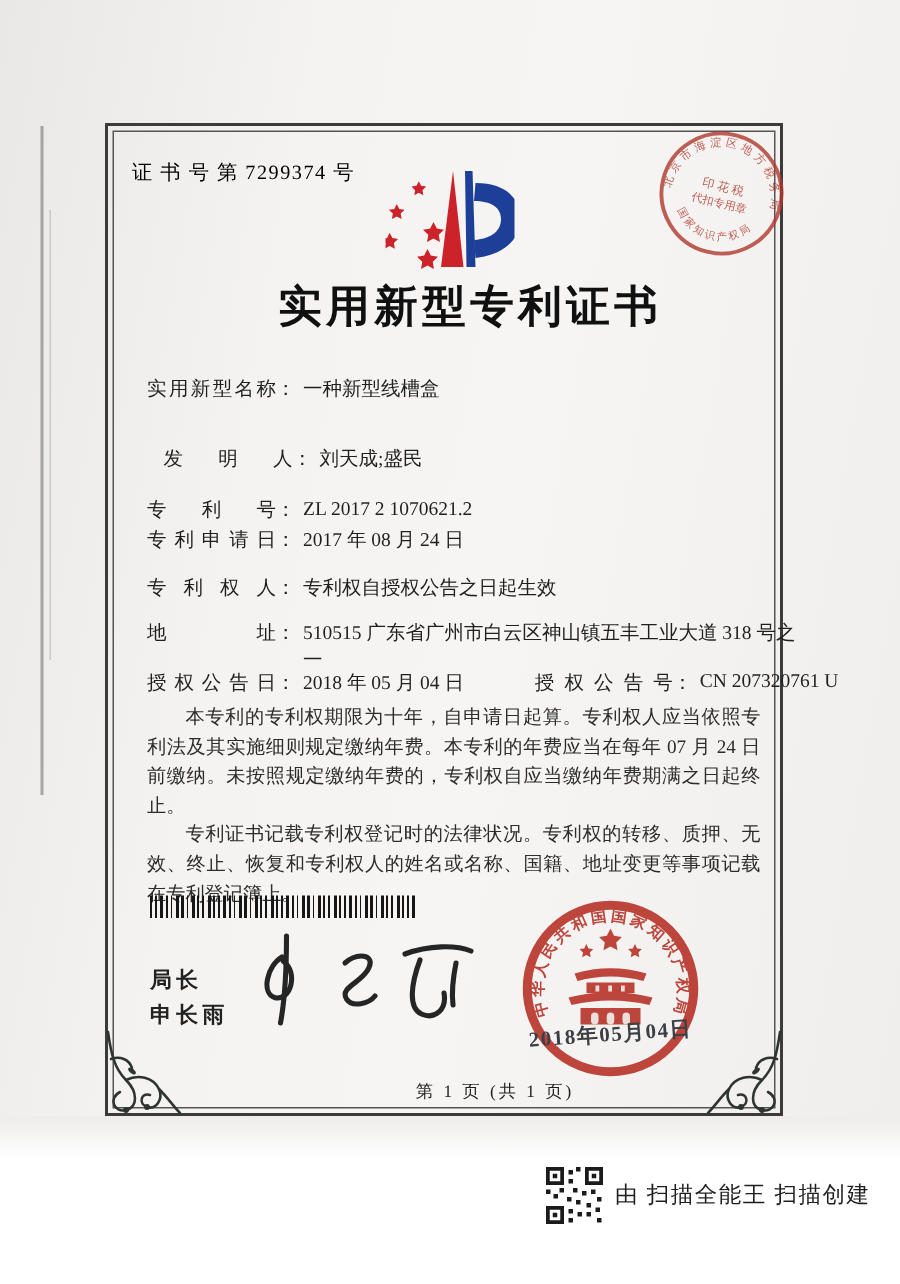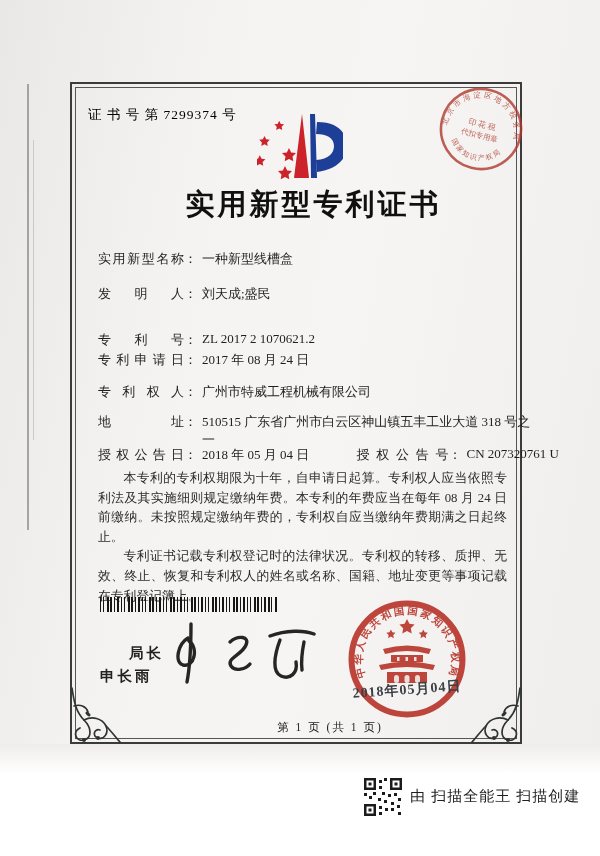--- a/index.html
+++ b/index.html
@@ -101,48 +101,48 @@
     <text x="44" y="42" font-size="8" text-anchor="middle">印 花 税</text>
     <text x="44" y="53" font-size="7.5" text-anchor="middle">代扣专用章</text>
   </g>
 </svg>
 
 <div class="abs title">实用新型专利证书</div>
 
 <div class="abs row" style="top:250px;">
   <span class="lbl">实用新型名称</span><span class="colon">：</span><span class="val">一种新型线槽盒</span>
 </div>
-<div class="abs row" style="top:285px;">
+<div class="abs row" style="top:297px;margin-left:11px;">
   <span class="lbl">发明人</span><span class="colon">：</span><span class="val">刘天成;盛民</span>
 </div>
 <div class="abs row" style="top:331px;">
   <span class="lbl">专利号</span><span class="colon">：</span><span class="val">ZL 2017 2 1070621.2</span>
 </div>
 <div class="abs row" style="top:351px;">
   <span class="lbl">专利申请日</span><span class="colon">：</span><span class="val">2017 年 08 月 24 日</span>
 </div>
 <div class="abs row" style="top:383px;">
-  <span class="lbl">专利权人</span><span class="colon">：</span><span class="val">广州市特威工程机械有限公司</span>
+  <span class="lbl">专利权人</span><span class="colon">：</span><span class="val">专利权自授权公告之日起生效</span>
 </div>
 <div class="abs row" style="top:413px;">
   <span class="lbl">地址</span><span class="colon">：</span><span class="val val-wrap">510515 广东省广州市白云区神山镇五丰工业大道 318 号之一</span>
 </div>
 <div class="abs row" style="top:446px;">
   <span class="lbl">授权公告日</span><span class="colon">：</span><span class="val">2018 年 05 月 04 日</span>
   <span class="row2lbl" style="margin-left:44px;">授权公告号</span><span class="colon">：</span><span class="val">CN 207320761 U</span>
 </div>
 
 <div class="abs paras">
-  <p>本专利的专利权期限为十年，自申请日起算。专利权人应当依照专利法及其实施细则规定缴纳年费。本专利的年费应当在每年 08 月 24 日前缴纳。未按照规定缴纳年费的，专利权自应当缴纳年费期满之日起终止。</p>
+  <p>本专利的专利权期限为十年，自申请日起算。专利权人应当依照专利法及其实施细则规定缴纳年费。本专利的年费应当在每年 07 月 24 日前缴纳。未按照规定缴纳年费的，专利权自应当缴纳年费期满之日起终止。</p>
   <p>专利证书记载专利权登记时的法律状况。专利权的转移、质押、无效、终止、恢复和专利权人的姓名或名称、国籍、地址变更等事项记载在专利登记簿上。</p>
 </div>
 
 <div class="abs barcode"></div>
 
-<div class="abs sig-label" style="top:644px;margin-left:29px;">局长</div>
+<div class="abs sig-label" style="top:644px;">局长</div>
 <div class="abs sig-label" style="top:667px;text-align:center;">申长雨</div>
 
 <svg class="abs" style="left:158px; top:612px;" width="170" height="80" viewBox="0 0 170 80">
   <g fill="none" stroke="#141414" stroke-width="3.4" stroke-linecap="round" stroke-linejoin="round" opacity=".92">
     <path d="M30,26 C20,32 16,50 25,53 C36,56 41,36 31,29"></path>
     <path d="M33,12 C33,30 32,54 29,70"></path>
     <path d="M72,30 C80,23 92,24 88,33 C84,43 68,46 73,54 C77,60 88,57 92,52"></path>
     <path d="M112,24 C128,18 146,18 156,22"></path>
     <path d="M122,28 C116,44 114,60 123,64 C132,68 140,61 138,50"></path>
     <path d="M146,30 C144,40 143,50 144,58"></path>

